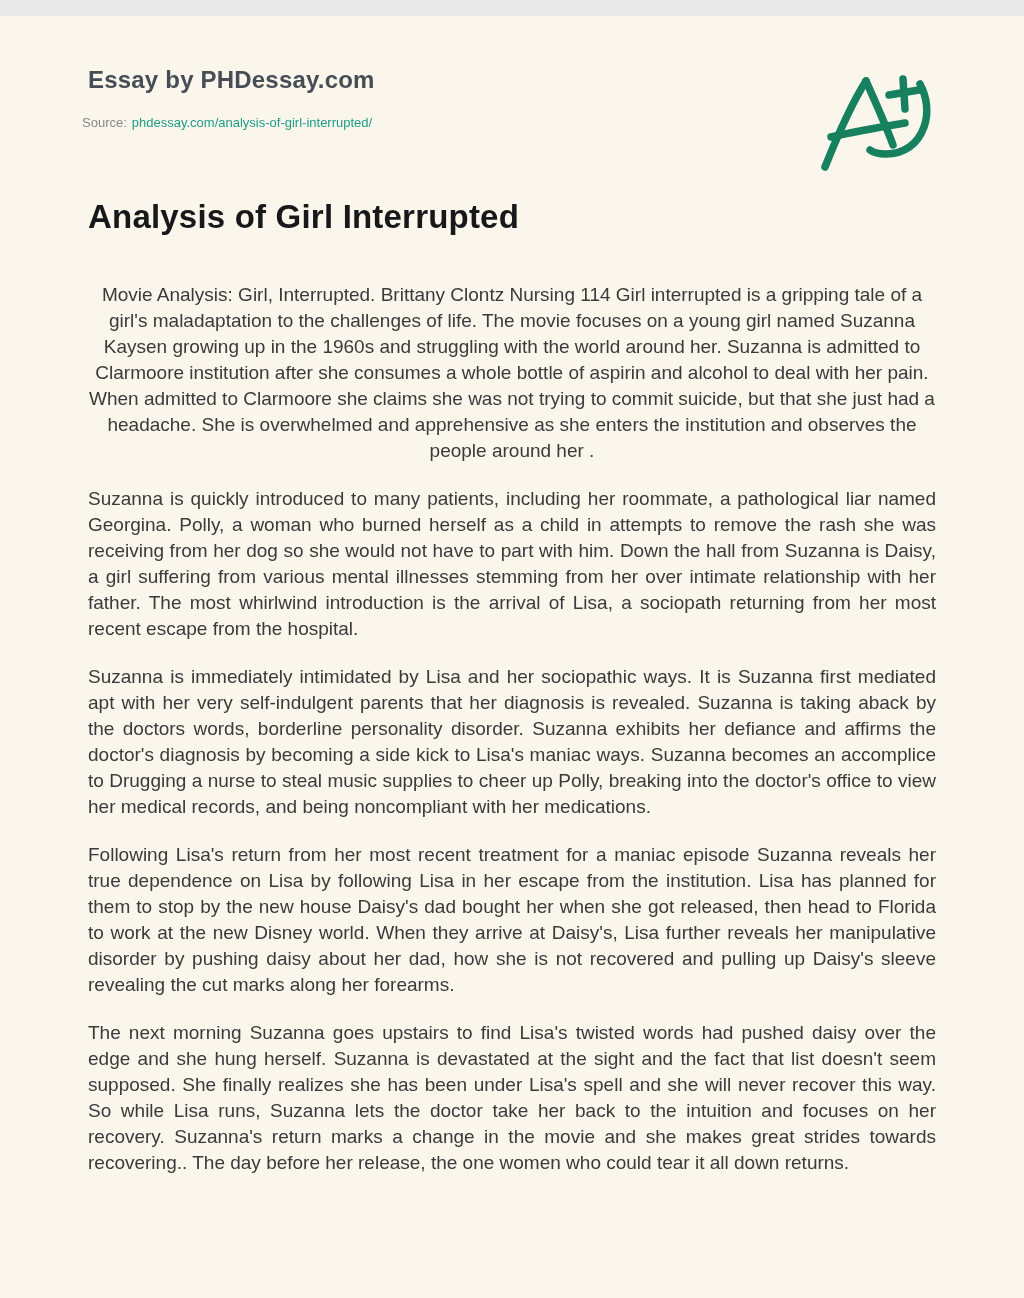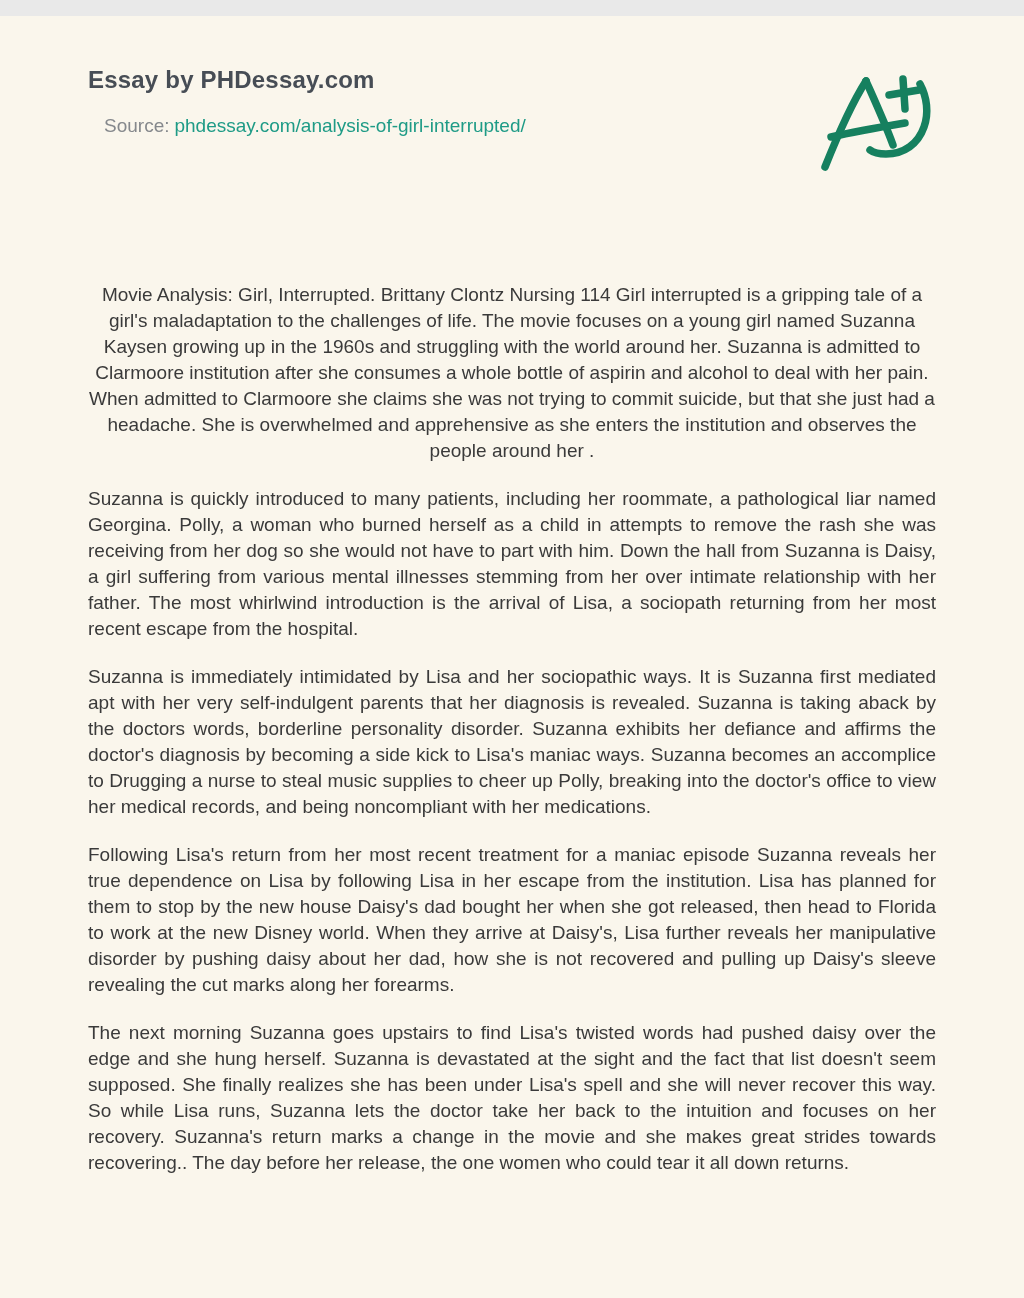--- a/index.html
+++ b/index.html
@@ -20,23 +20,23 @@
     position: absolute;
     left: 88px;
     top: 50px;
     font-size: 24px;
     font-weight: 700;
     letter-spacing: 0.2px;
     color: var(--byline, #474D55);
   }
   .source-line {
     position: absolute;
-    left: 104px;
+    left: 82px;
     top: 99px;
-    font-size: 19px;
+    font-size: 13px;
     color: var(--source_label, #85888C);
   }
   .source-line .link {
     color: var(--link, #1E9B86);
     text-decoration: none;
     margin-left: 5px;
   }
   .logo {
     position: absolute;
     left: 819px;
@@ -92,20 +92,21 @@
       <path d="M12 62 C 38 56, 62 52, 86 48"></path>
 
       <path d="M84 4 L 86 34"></path>
 
       <path d="M70 20 L 100 15"></path>
 
       <path d="M101 9 C 108 22, 110 38, 105 52 C 99 69, 85 79, 67 79 C 60 79, 55 78, 51 75"></path>
     </g>
   </svg>
 
+  <h1 class="title">Analysis of Girl Interrupted</h1>
 
   <main class="paragraphs">
     <p class="ragged">Movie Analysis: Girl, Interrupted. Brittany Clontz Nursing 114 Girl interrupted is a gripping tale of a girl's maladaptation to the challenges of life. The movie focuses on a young girl named Suzanna Kaysen growing up in the 1960s and struggling with the world around her. Suzanna is admitted to Clarmoore institution after she consumes a whole bottle of aspirin and alcohol to deal with her pain. When admitted to Clarmoore she claims she was not trying to commit suicide, but that she just had a headache. She is overwhelmed and apprehensive as she enters the institution and observes the people around her .</p>
     <p>Suzanna is quickly introduced to many patients, including her roommate, a pathological liar named Georgina. Polly, a woman who burned herself as a child in attempts to remove the rash she was receiving from her dog so she would not have to part with him. Down the hall from Suzanna is Daisy, a girl suffering from various mental illnesses stemming from her over intimate relationship with her father. The most whirlwind introduction is the arrival of Lisa, a sociopath returning from her most recent escape from the hospital.</p>
     <p>Suzanna is immediately intimidated by Lisa and her sociopathic ways. It is Suzanna first mediated apt with her very self-indulgent parents that her diagnosis is revealed. Suzanna is taking aback by the doctors words, borderline personality disorder. Suzanna exhibits her defiance and affirms the doctor's diagnosis by becoming a side kick to Lisa's maniac ways. Suzanna becomes an accomplice to Drugging a nurse to steal music supplies to cheer up Polly, breaking into the doctor's office to view her medical records, and being noncompliant with her medications.</p>
     <p>Following Lisa's return from her most recent treatment for a maniac episode Suzanna reveals her true dependence on Lisa by following Lisa in her escape from the institution. Lisa has planned for them to stop by the new house Daisy's dad bought her when she got released, then head to Florida to work at the new Disney world. When they arrive at Daisy's, Lisa further reveals her manipulative disorder by pushing daisy about her dad, how she is not recovered and pulling up Daisy's sleeve revealing the cut marks along her forearms.</p>
     <p>The next morning Suzanna goes upstairs to find Lisa's twisted words had pushed daisy over the edge and she hung herself. Suzanna is devastated at the sight and the fact that list doesn't seem supposed. She finally realizes she has been under Lisa's spell and she will never recover this way. So while Lisa runs, Suzanna lets the doctor take her back to the intuition and focuses on her recovery. Suzanna's return marks a change in the movie and she makes great strides towards recovering.. The day before her release, the one women who could tear it all down returns.</p>
   </main>
 
 </div>

